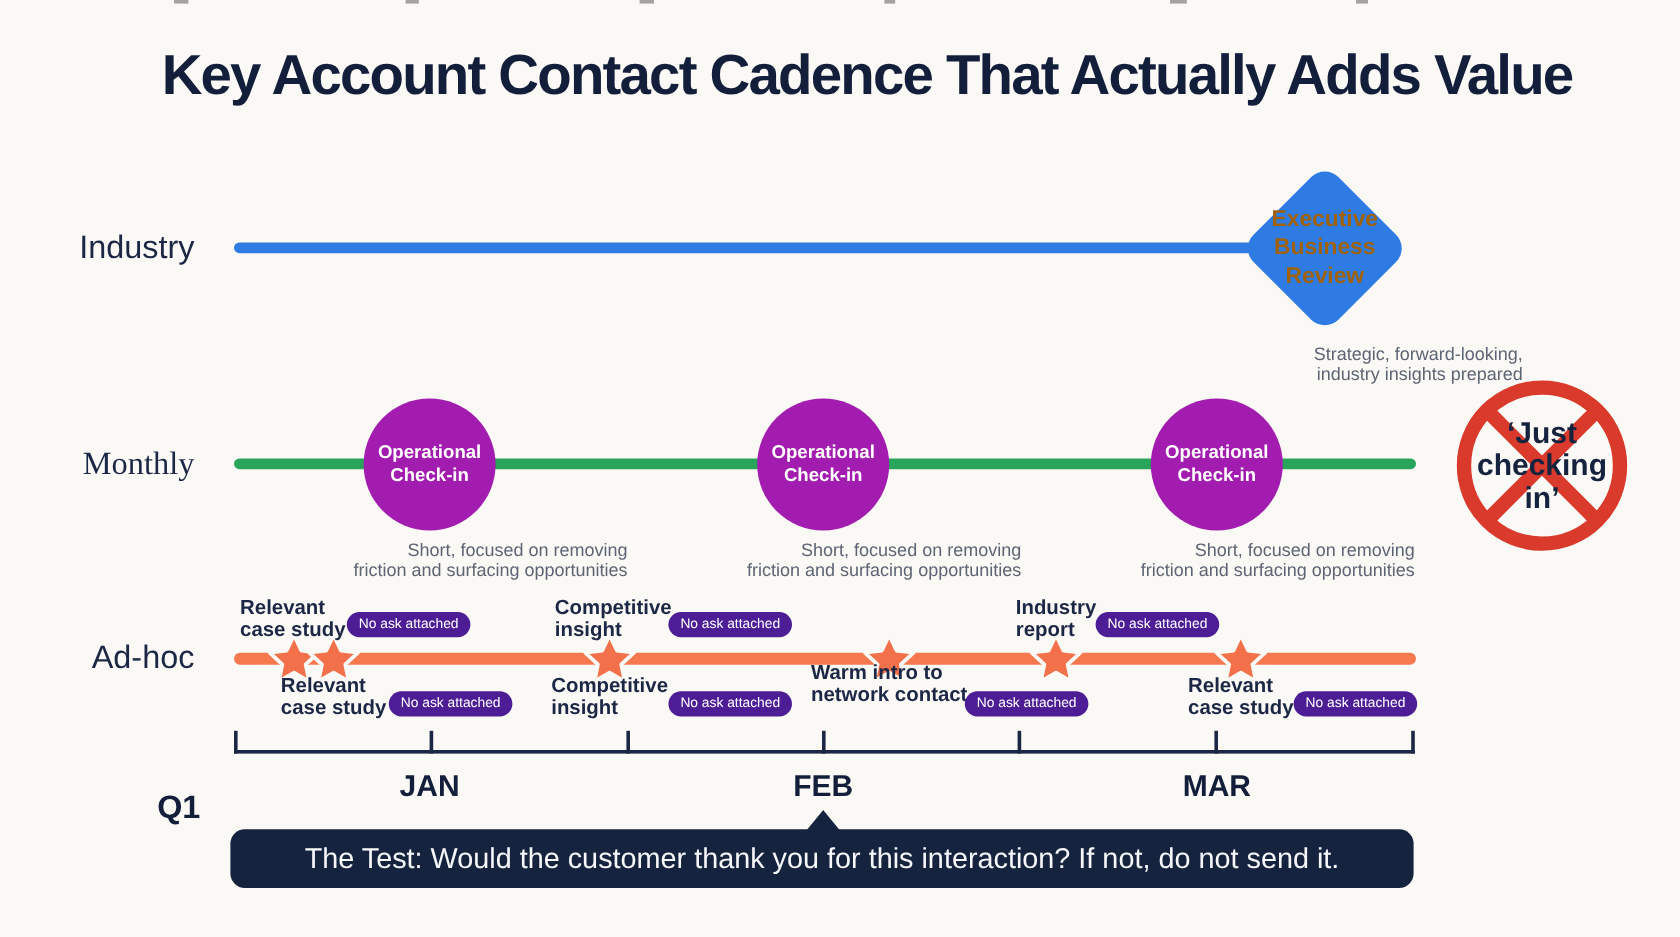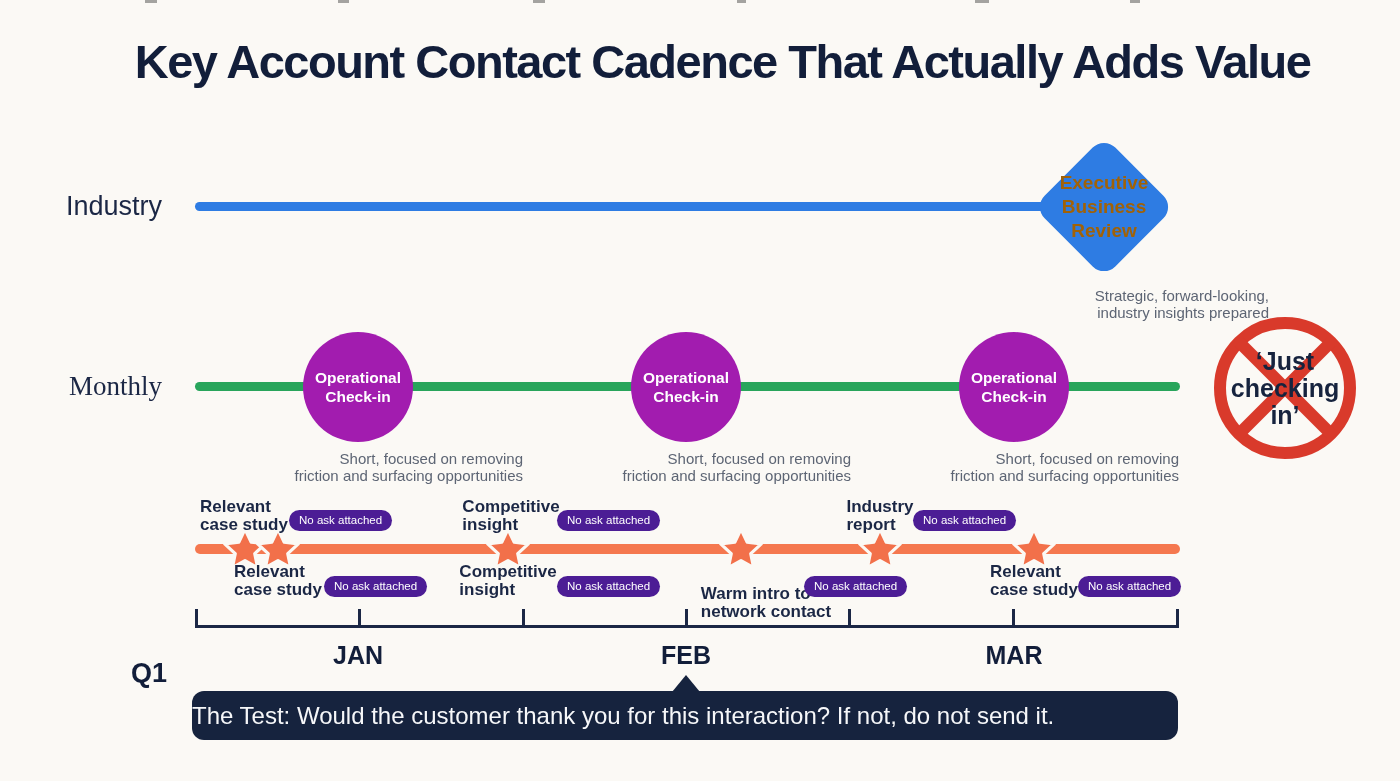--- a/index.html
+++ b/index.html
@@ -75,21 +75,21 @@
   .month { position:absolute; top:641px; transform:translateX(-50%); font-size:25px; font-weight:bold; color:#121e3a; }
 
   .banner-pointer {
     position:absolute; left:672px; top:675px; width:0; height:0;
     border-left:14px solid transparent; border-right:14px solid transparent;
     border-bottom:17px solid #16233e;
   }
   .banner {
     position:absolute; left:192px; top:691px; width:986px; height:49px;
     background:#16233e; border-radius:12px;
-    display:flex; align-items:center; justify-content:flex-start;
+    display:flex; align-items:center; justify-content:center;
     color:#f6f7f9; font-size:24px;
   }
 </style>
 </head>
 <body>
 
 <div class="canvas">
 
   <div class="speck" style="left:145px;width:12px;"></div>
   <div class="speck" style="left:338px;width:11px;"></div>
@@ -130,20 +130,21 @@
     <svg width="144" height="144" viewBox="0 0 144 144">
       <circle cx="72" cy="72" r="65" fill="none" stroke="#d93a2b" stroke-width="12"></circle>
       <line x1="26" y1="26" x2="118" y2="118" stroke="#d93a2b" stroke-width="12"></line>
       <line x1="118" y1="26" x2="26" y2="118" stroke="#d93a2b" stroke-width="12"></line>
     </svg>
     <div class="no-text">‘Just
 checking
 in’</div>
   </div>
 
+  <div class="row-label" style="top:533px;">Ad-hoc</div>
   <div class="tl-line line-adhoc"></div>
 
   <svg class="star" style="left:222px;" viewBox="0 0 24 24">
       <polygon points="12,1.6 15.2,8.4 22.6,9.3 17.1,14.4 18.6,21.8 12,18.1 5.4,21.8 6.9,14.4 1.4,9.3 8.8,8.4" fill="#f2704a" stroke="#fbf9f5" stroke-width="1.7" stroke-linejoin="round"></polygon>
     </svg>
   <svg class="star" style="left:255px;" viewBox="0 0 24 24">
       <polygon points="12,1.6 15.2,8.4 22.6,9.3 17.1,14.4 18.6,21.8 12,18.1 5.4,21.8 6.9,14.4 1.4,9.3 8.8,8.4" fill="#f2704a" stroke="#fbf9f5" stroke-width="1.7" stroke-linejoin="round"></polygon>
     </svg>
   <svg class="star" style="left:485px;" viewBox="0 0 24 24">
       <polygon points="12,1.6 15.2,8.4 22.6,9.3 17.1,14.4 18.6,21.8 12,18.1 5.4,21.8 6.9,14.4 1.4,9.3 8.8,8.4" fill="#f2704a" stroke="#fbf9f5" stroke-width="1.7" stroke-linejoin="round"></polygon>
@@ -171,21 +172,21 @@
   <div class="pill" style="left:913px; top:510px;">No ask attached</div>
 
   <div class="adhoc-label" style="left:278px; top:563px;">Relevant
 case study</div>
   <div class="pill" style="left:324px; top:576px;">No ask attached</div>
 
   <div class="adhoc-label" style="left:508px; top:563px;">Competitive
 insight</div>
   <div class="pill" style="left:557px; top:576px;">No ask attached</div>
 
-  <div class="adhoc-label" style="left:741px; top:585px;margin-left:25px;">Warm intro to
+  <div class="adhoc-label" style="left:741px; top:552px;">Warm intro to
 network contact</div>
   <div class="pill" style="left:804px; top:576px;">No ask attached</div>
 
   <div class="adhoc-label" style="left:1034px; top:563px;">Relevant
 case study</div>
   <div class="pill" style="left:1078px; top:576px;">No ask attached</div>
 
   <div class="q1-label">Q1</div>
   <div class="axis-base"></div>
   <div class="axis-tick" style="left:195px;"></div>

